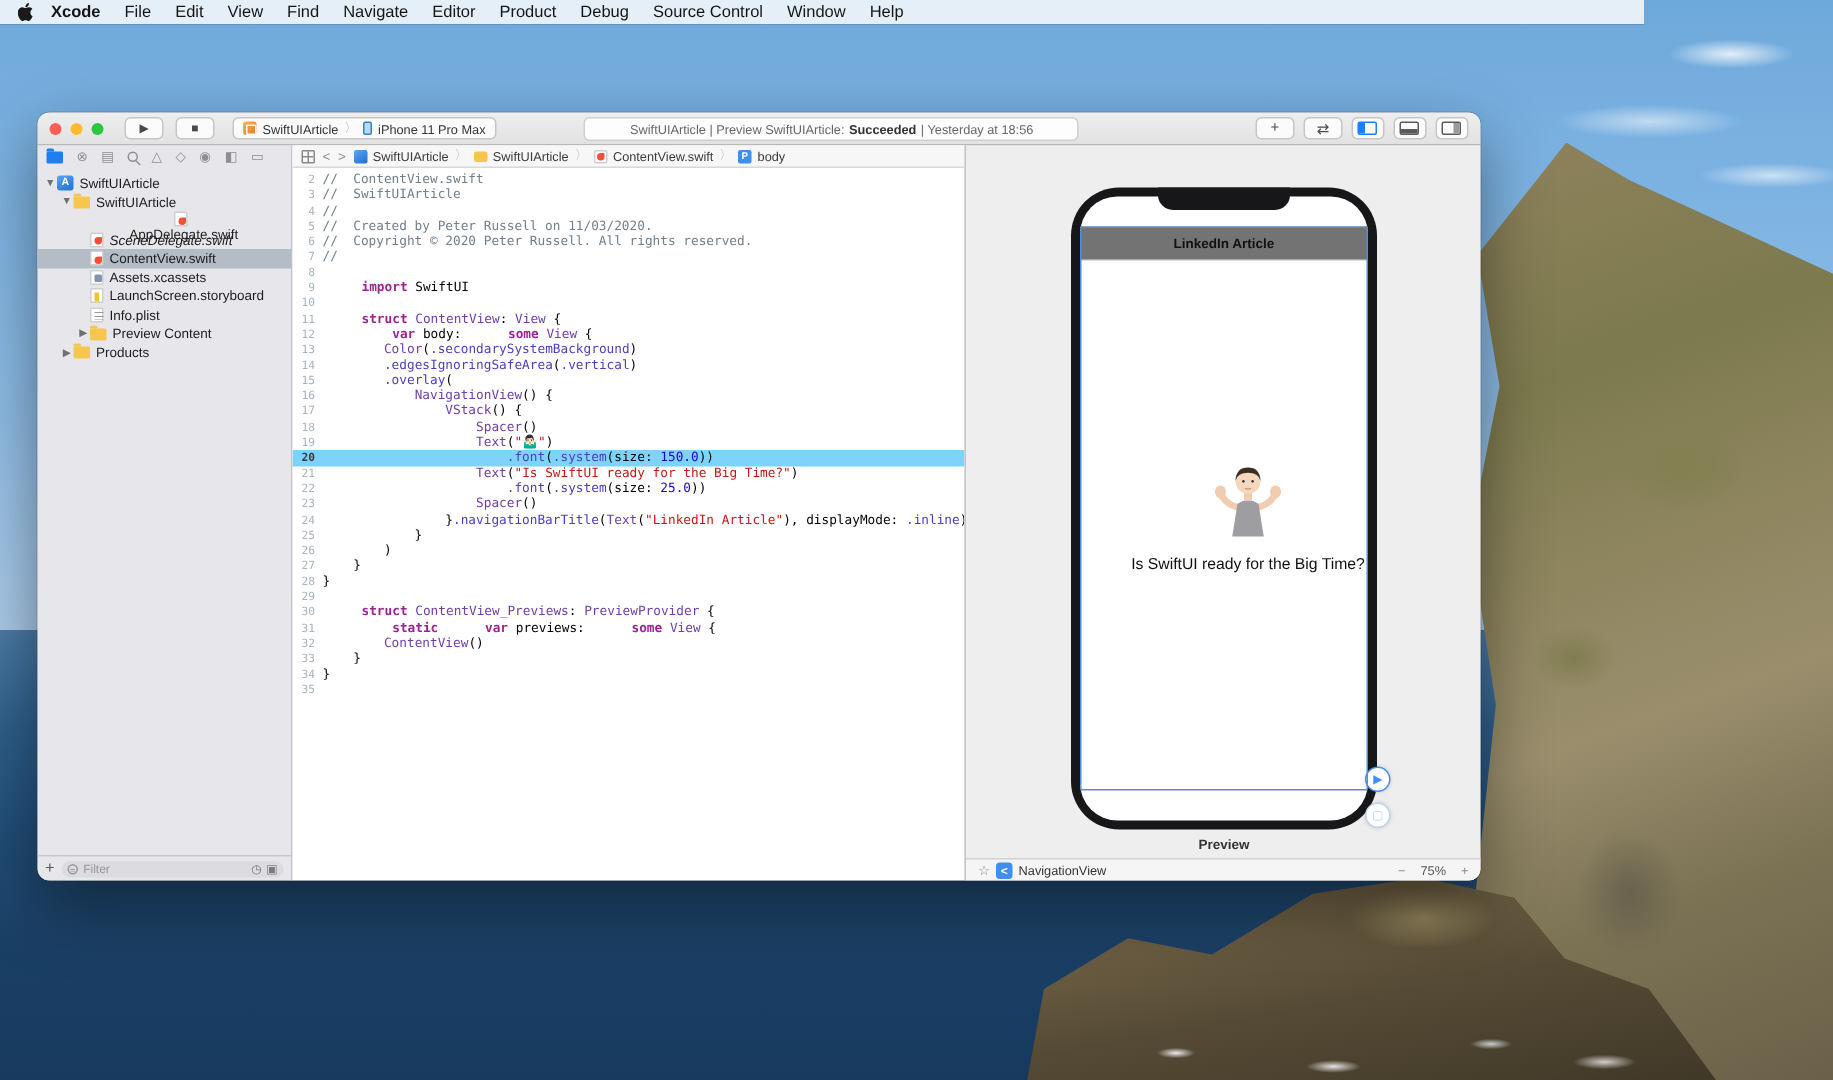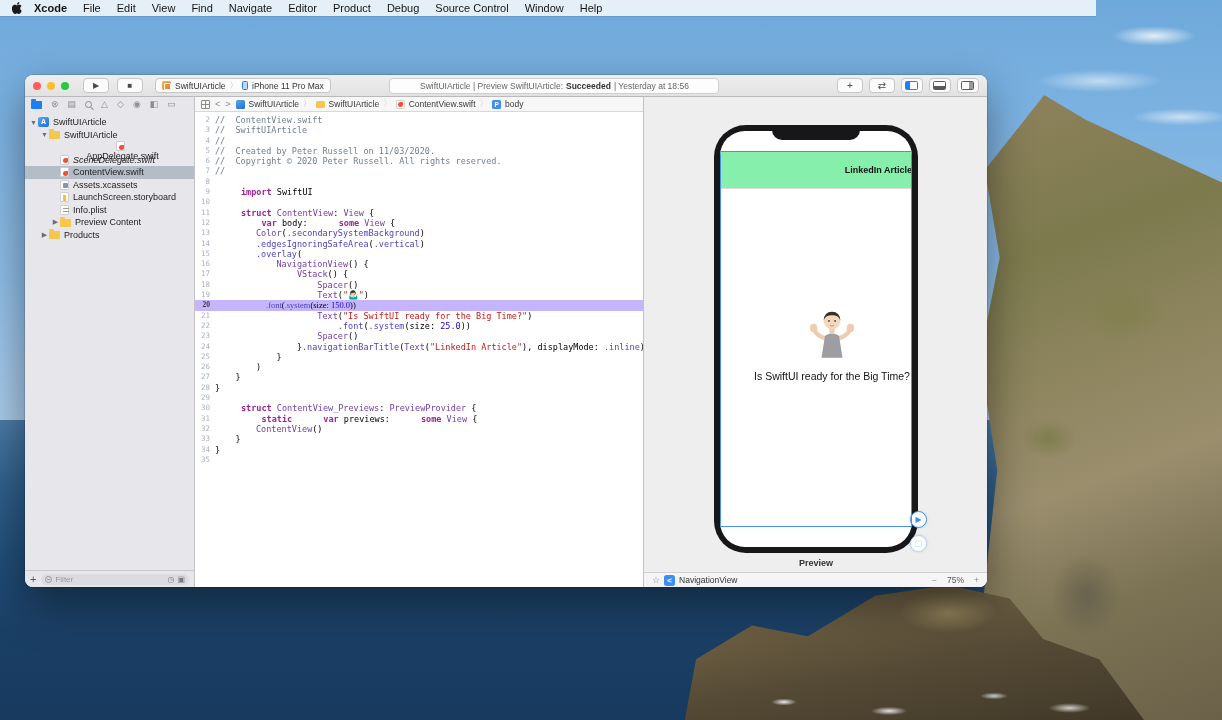--- a/index.html
+++ b/index.html
@@ -123,40 +123,40 @@
   .ci-project { background:linear-gradient(145deg,#5aa7f0,#1f6fd0); }
   .ci-folder { background:#f7c64e; height:7px; margin-top:1px; }
   .ci-swift { background:#fff; border:0.5px solid #cfcfcf; }
   .ci-swift::before { content:""; position:absolute; left:1.5px; top:1.5px; width:5px; height:5px; background:#f05138; border-radius:50% 10% 50% 50%; }
   .ci-property { background:#3f8ef2; }
   .ci-property::before { content:"P"; position:absolute; inset:0; color:#fff; font-size:6.5px; font-weight:bold; text-align:center; line-height:9px; }
 
   .code-wrap { flex:1; position:relative; overflow:hidden; display:flex; }
   .code-col { flex:1; padding-top:3px; font-family:"DejaVu Sans Mono",monospace; font-size:8.5px; line-height:10.3px; }
   .cline { display:flex; height:10.3px; align-items:center; }
-  .cline.hl { background:#c4b5fd;font-family:Liberation Serif, serif; }
+  .cline.hl { background:#7dd3fc; }
   .gut { width:20px; flex:0 0 auto; text-align:right; padding-right:5px; font-size:7.5px; color:#a9b3bc; }
   .cline.hl .gut { color:#3a3a3a; font-weight:bold; }
   .ctext { white-space:pre; color:#000; }
   .tok-c { color:#707f8c; } .tok-k { color:#9b2393; font-weight:bold;margin-left:26px; }
   .tok-t { color:#703daa; } .tok-m { color:#4b3fc0; }
   .tok-s { color:#c41a16; } .tok-n { color:#1c00cf; } .tok-p { color:#000; }
 
   
   .canvas { width:344px; flex:0 0 auto; background:#eeeeef; border-left:1px solid #c3c3c6; position:relative; }
   .phone { position:absolute; left:70px; top:28px; width:204px; height:428px; background:#17171a;
     border-radius:32px; padding:6px; }
   .screen { position:relative; width:100%; height:100%; background:#fff; border-radius:25px; overflow:hidden; }
   .notch { position:absolute; left:50%; top:0; transform:translateX(-50%); width:88px; height:15px;
     background:#17171a; border-radius:0 0 10px 10px; z-index:3; }
   .selrect { position:absolute; left:0; right:0; top:20px; bottom:20px; border-top:1px solid #4a90e2;
     border-bottom:1px solid #4a90e2; }
   .screen::before, .screen::after { content:""; position:absolute; top:20px; bottom:20px; width:1px; background:#4a90e2; z-index:2; }
   .screen::before { left:0; } .screen::after { right:0; }
-  .pnavbar { height:38px; background:#86efac; border-bottom:1px solid #dcdcdc; display:flex; align-items:center; justify-content:flex-end;
+  .pnavbar { height:23px; background:#737373; border-bottom:1px solid #dcdcdc; display:flex; align-items:center; justify-content:center;
     font-size:9px; font-weight:bold; color:#111; }
   .pcontent { position:absolute; left:0; right:0; top:23px; bottom:0;margin-left:32px; }
   .shrug-box { position:absolute; left:0; right:0; top:36%; display:flex; flex-direction:column; align-items:center; gap:10px; }
   .pmessage { font-size:10.5px; color:#111; }
   .preview-label { position:absolute; left:70px; top:461px; width:204px; text-align:center; font-size:9px; font-weight:bold; color:#333; }
   .pcircle { position:absolute; width:17px; height:17px; border-radius:50%; background:#fff; display:flex; align-items:center; justify-content:center; box-shadow:0 0 3px rgba(0,0,0,.15); }
   .pc-play { left:266px; top:414px; border:1.5px solid #3f8ef2; color:#3f8ef2; font-size:8px; }
   .pc-device { left:266px; top:438px; border:1.5px solid #b9d4f0; color:#b9d4f0; font-size:8px; }
   .canvasbar { position:absolute; left:0; right:0; bottom:0; height:15px; background:#f5f5f6; border-top:1px solid #d2d2d4;
     display:flex; align-items:center; padding:0 8px; gap:4px; font-size:8.5px; color:#333; }

